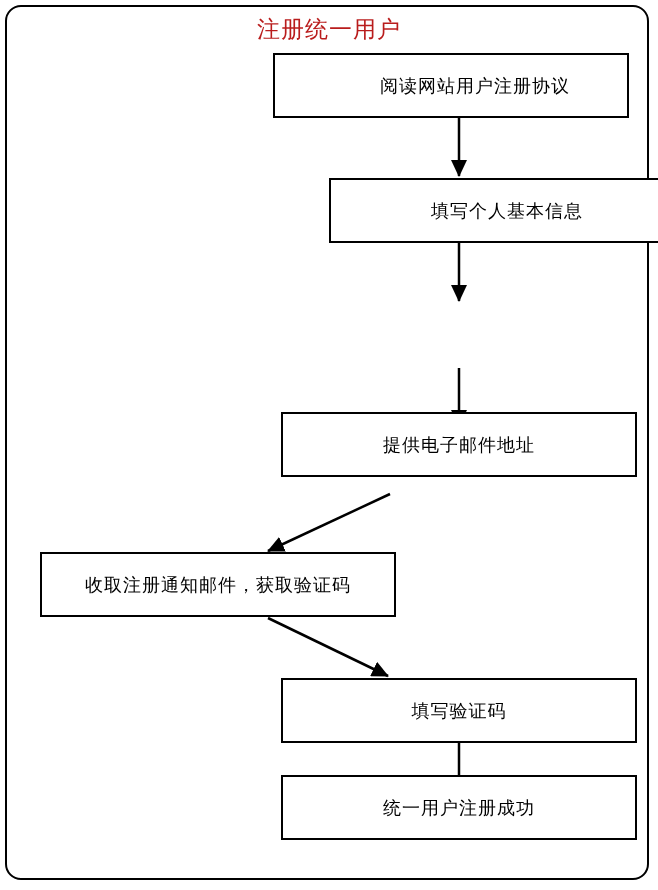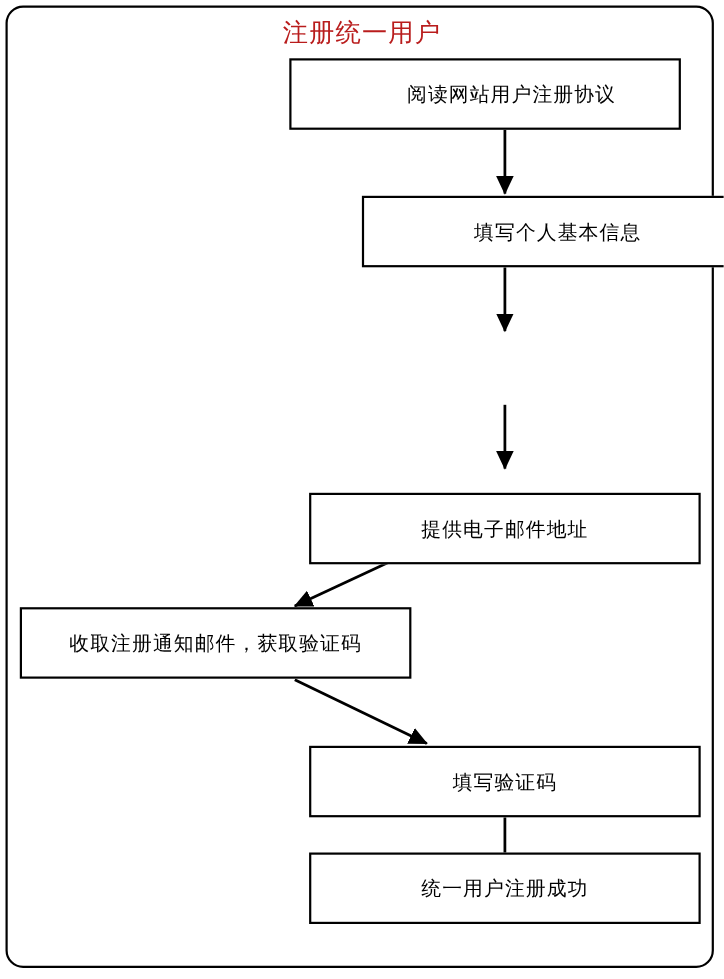--- a/index.html
+++ b/index.html
@@ -45,25 +45,25 @@
     background: #ffffff;
     display: flex;
     align-items: center;
     justify-content: center;
     font-size: 18px;
     color: #000000;
     text-align: center;
     letter-spacing: 1px;
     z-index: 2;
   }
-  .node-1 { left: 263px; top: 53px; padding-left: 48px; }
+  .node-1 { left: 273px; top: 53px; padding-left: 48px; }
   .node-2 { left: 293px; top: 178px; margin-left: 36px; }
   .node-3 { left: 281px; top: 303px; }
-  .node-4 { left: 281px; top: 448px; }
-  .node-5 { left: 18px;  top: 552px; font-family: Liberation Mono, monospace; }
+  .node-4 { left: 281px; top: 412px; }
+  .node-5 { left: 40px;  top: 552px; font-family: Liberation Mono, monospace; }
   .node-6 { left: 281px; top: 678px; }
   .node-7 { left: 281px; top: 775px; }
   .connector-layer {
     position: absolute;
     left: 0;
     top: 0;
     width: 658px;
     height: 890px;
     z-index: 1;
   }

